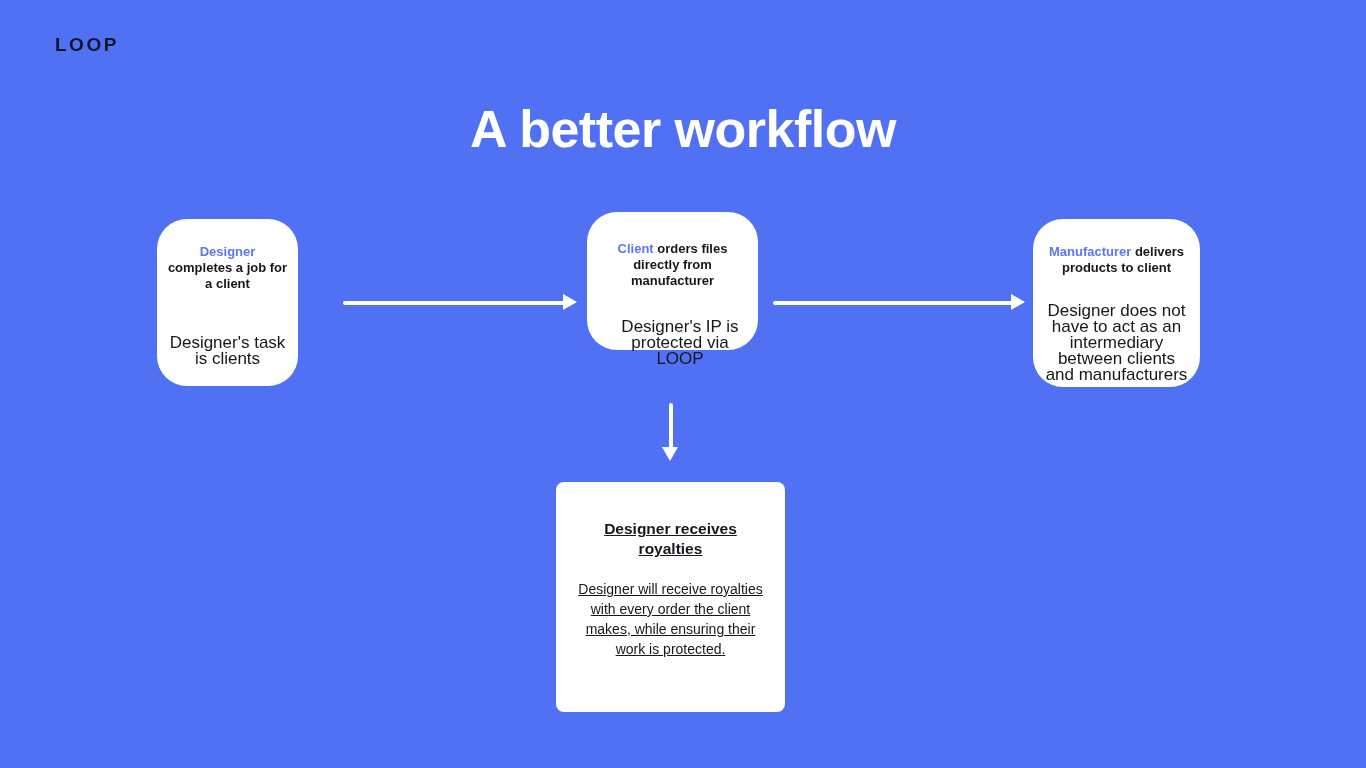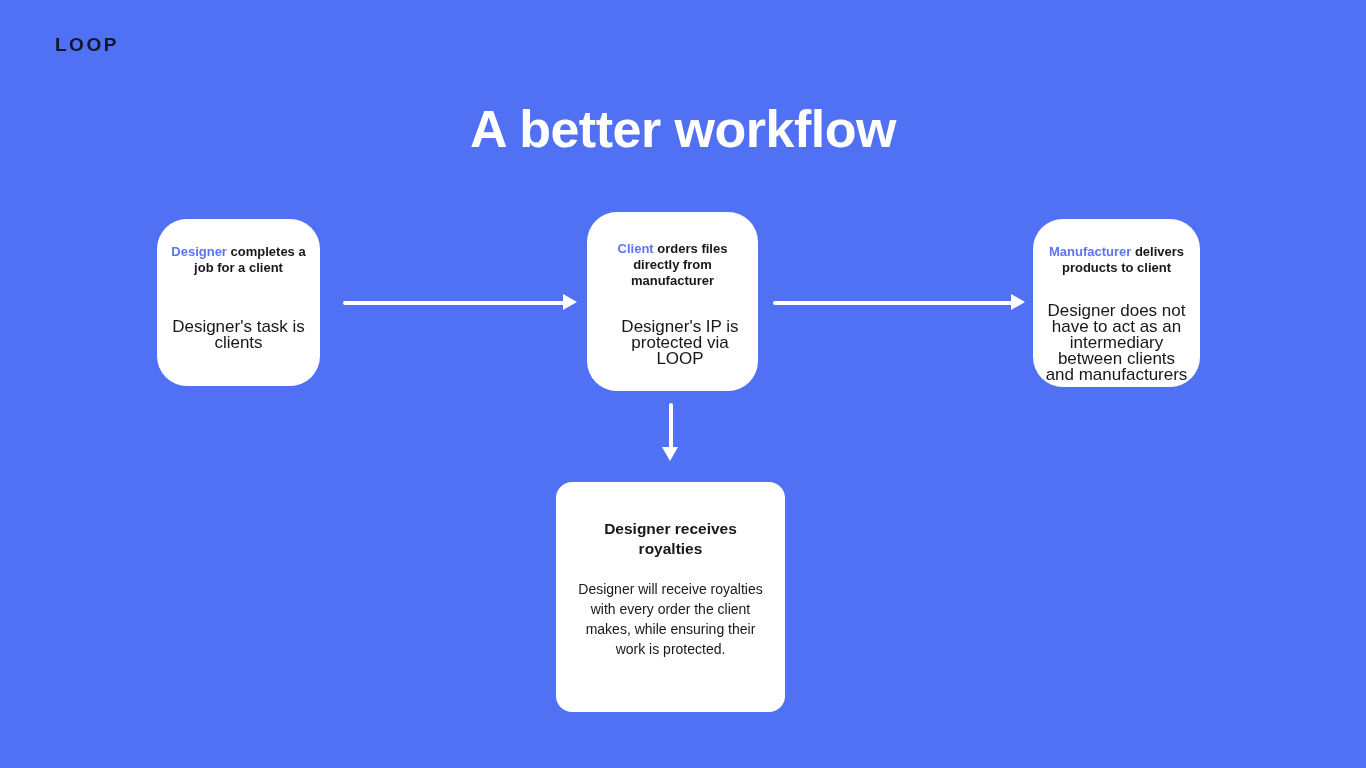--- a/index.html
+++ b/index.html
@@ -24,24 +24,24 @@
     position:absolute;top:64px;left:0;width:100%;
     text-align:center;color:#fff;
     font-size:52px;font-weight:800;letter-spacing:-0.5px;
   }
   .card{
     position:absolute;background:var(--card_bg);color:var(--text_dark);
     border-radius:30px;text-align:center;
   }
   .card .heading{font-weight:700;}
   .card .accent{color:var(--accent);}
-  .card-1{left:157px;top:219px;width:163px;height:167px;padding:25px 9px 0;}
-  .card-2{left:587px;top:212px;width:171px;height:179px;padding:29px 10px 0;}
+  .card-1{left:157px;top:219px;width:141px;height:167px;padding:25px 9px 0;}
+  .card-2{left:587px;top:212px;width:171px;height:138px;padding:29px 10px 0;}
   .card-3{left:1033px;top:219px;width:167px;height:168px;padding:25px 11px 0;}
-  .card-4{left:556px;top:482px;width:229px;height:230px;border-radius:16px;padding:37px 15px 0;}
+  .card-4{left:556px;top:482px;width:229px;height:230px;border-radius:8px;padding:37px 15px 0;text-decoration:underline;}
   .card-1 .heading,.card-2 .heading,.card-3 .heading{font-size:13px;line-height:16px;}
   .card-1 .body,.card-2 .body,.card-3 .body{font-size:17px;line-height:16px;}
   .card-1 .body{margin-top:43px;}
   .card-2 .body{margin-top:30px;margin-left:15px;}
   .card-3 .body{margin-top:27px;}
   .card-4 .heading{font-size:15.5px;line-height:20px;}
   .card-4 .body{font-size:14px;line-height:20px;margin-top:20px;}
   .arrow{position:absolute;}
   .arrow .shaft{position:absolute;background:var(--arrow);border-radius:2px;}
   .arrow .head{position:absolute;width:0;height:0;}

